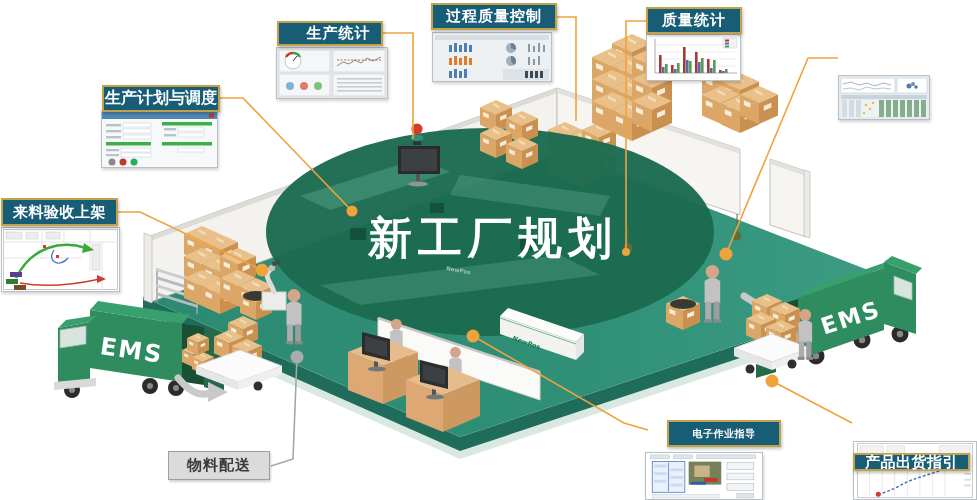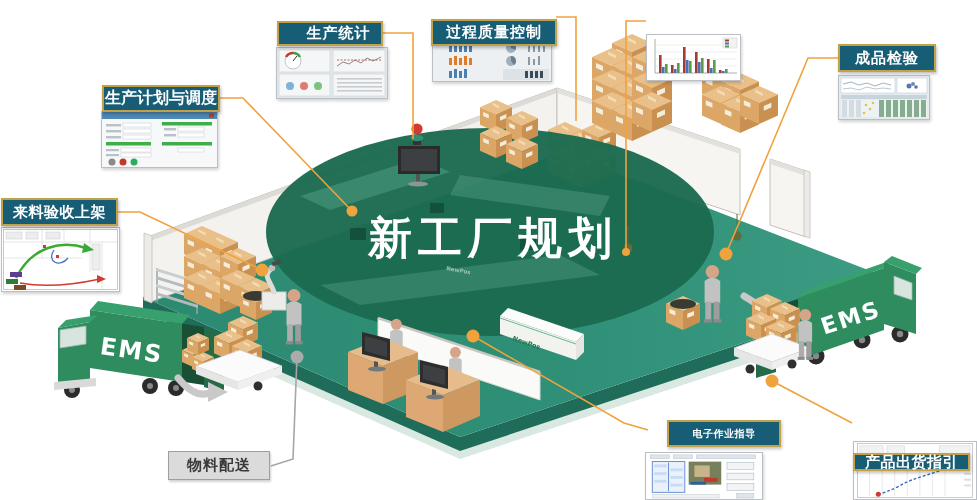--- a/index.html
+++ b/index.html
@@ -303,25 +303,25 @@
     <polyline points="297,357 293,459 271,466" fill="none" stroke="#A6A6A6" stroke-width="1.6"></polyline>
     <circle cx="297" cy="357" r="6.5" fill="#ABABAB"></circle>
   </g>
 </svg>
 
 <div class="diagram-title">新工厂规划</div>
 
 <div class="callout" style="left:277px;top:21px;width:106px;height:25px;padding-left:17px;">
       <span>生产统计</span>
     </div>
-<div class="callout" style="left:431px;top:3px;width:126px;height:27px;margin-top:16px;">
+<div class="callout" style="left:431px;top:3px;width:126px;height:27px;">
       <span>过程质量控制</span>
     </div>
-<div class="callout" style="left:838px;top:44px;width:98px;height:28px;">
-      <span>成品检验</span>
+<div class="callout" style="left:646px;top:7px;width:96px;height:27px;">
+      <span>质量统计</span>
     </div>
 <div class="callout" style="left:102px;top:85px;width:118px;height:27px;font-size:16px;letter-spacing:0;">
       <span>生产计划与调度</span>
     </div>
 <div class="callout" style="left:1px;top:198px;width:117px;height:28px;font-size:15px;letter-spacing:0.5px;">
       <span>来料验收上架</span>
     </div>
 <div class="callout gray" style="left:168px;top:451px;width:102px;height:29px;">
       <span>物料配送</span>
     </div>

